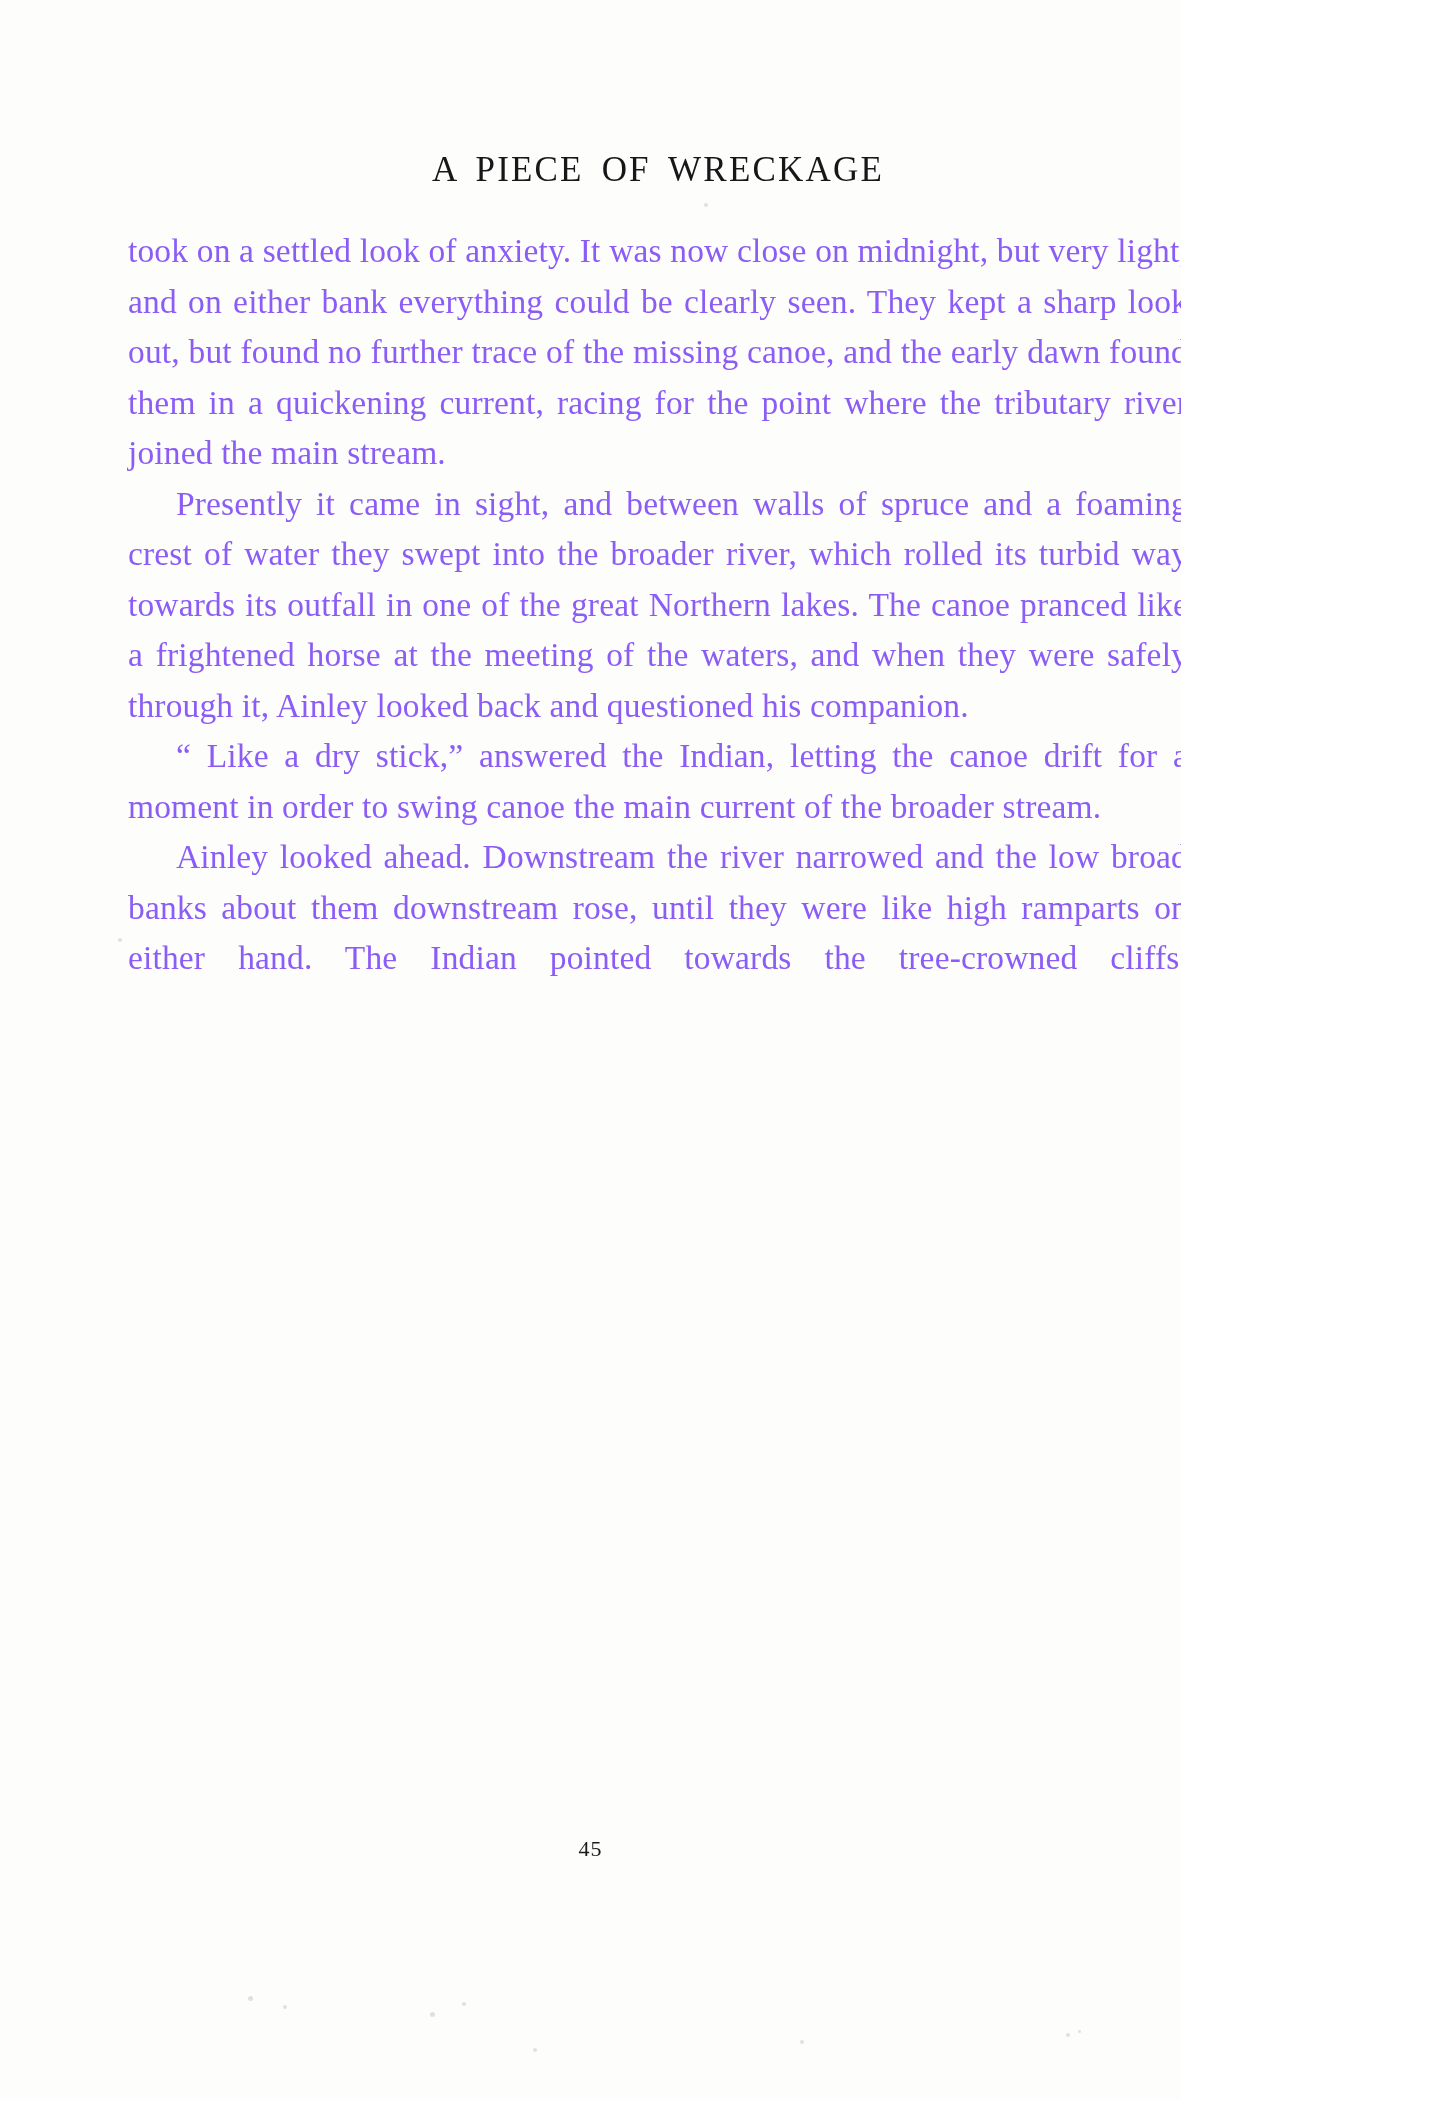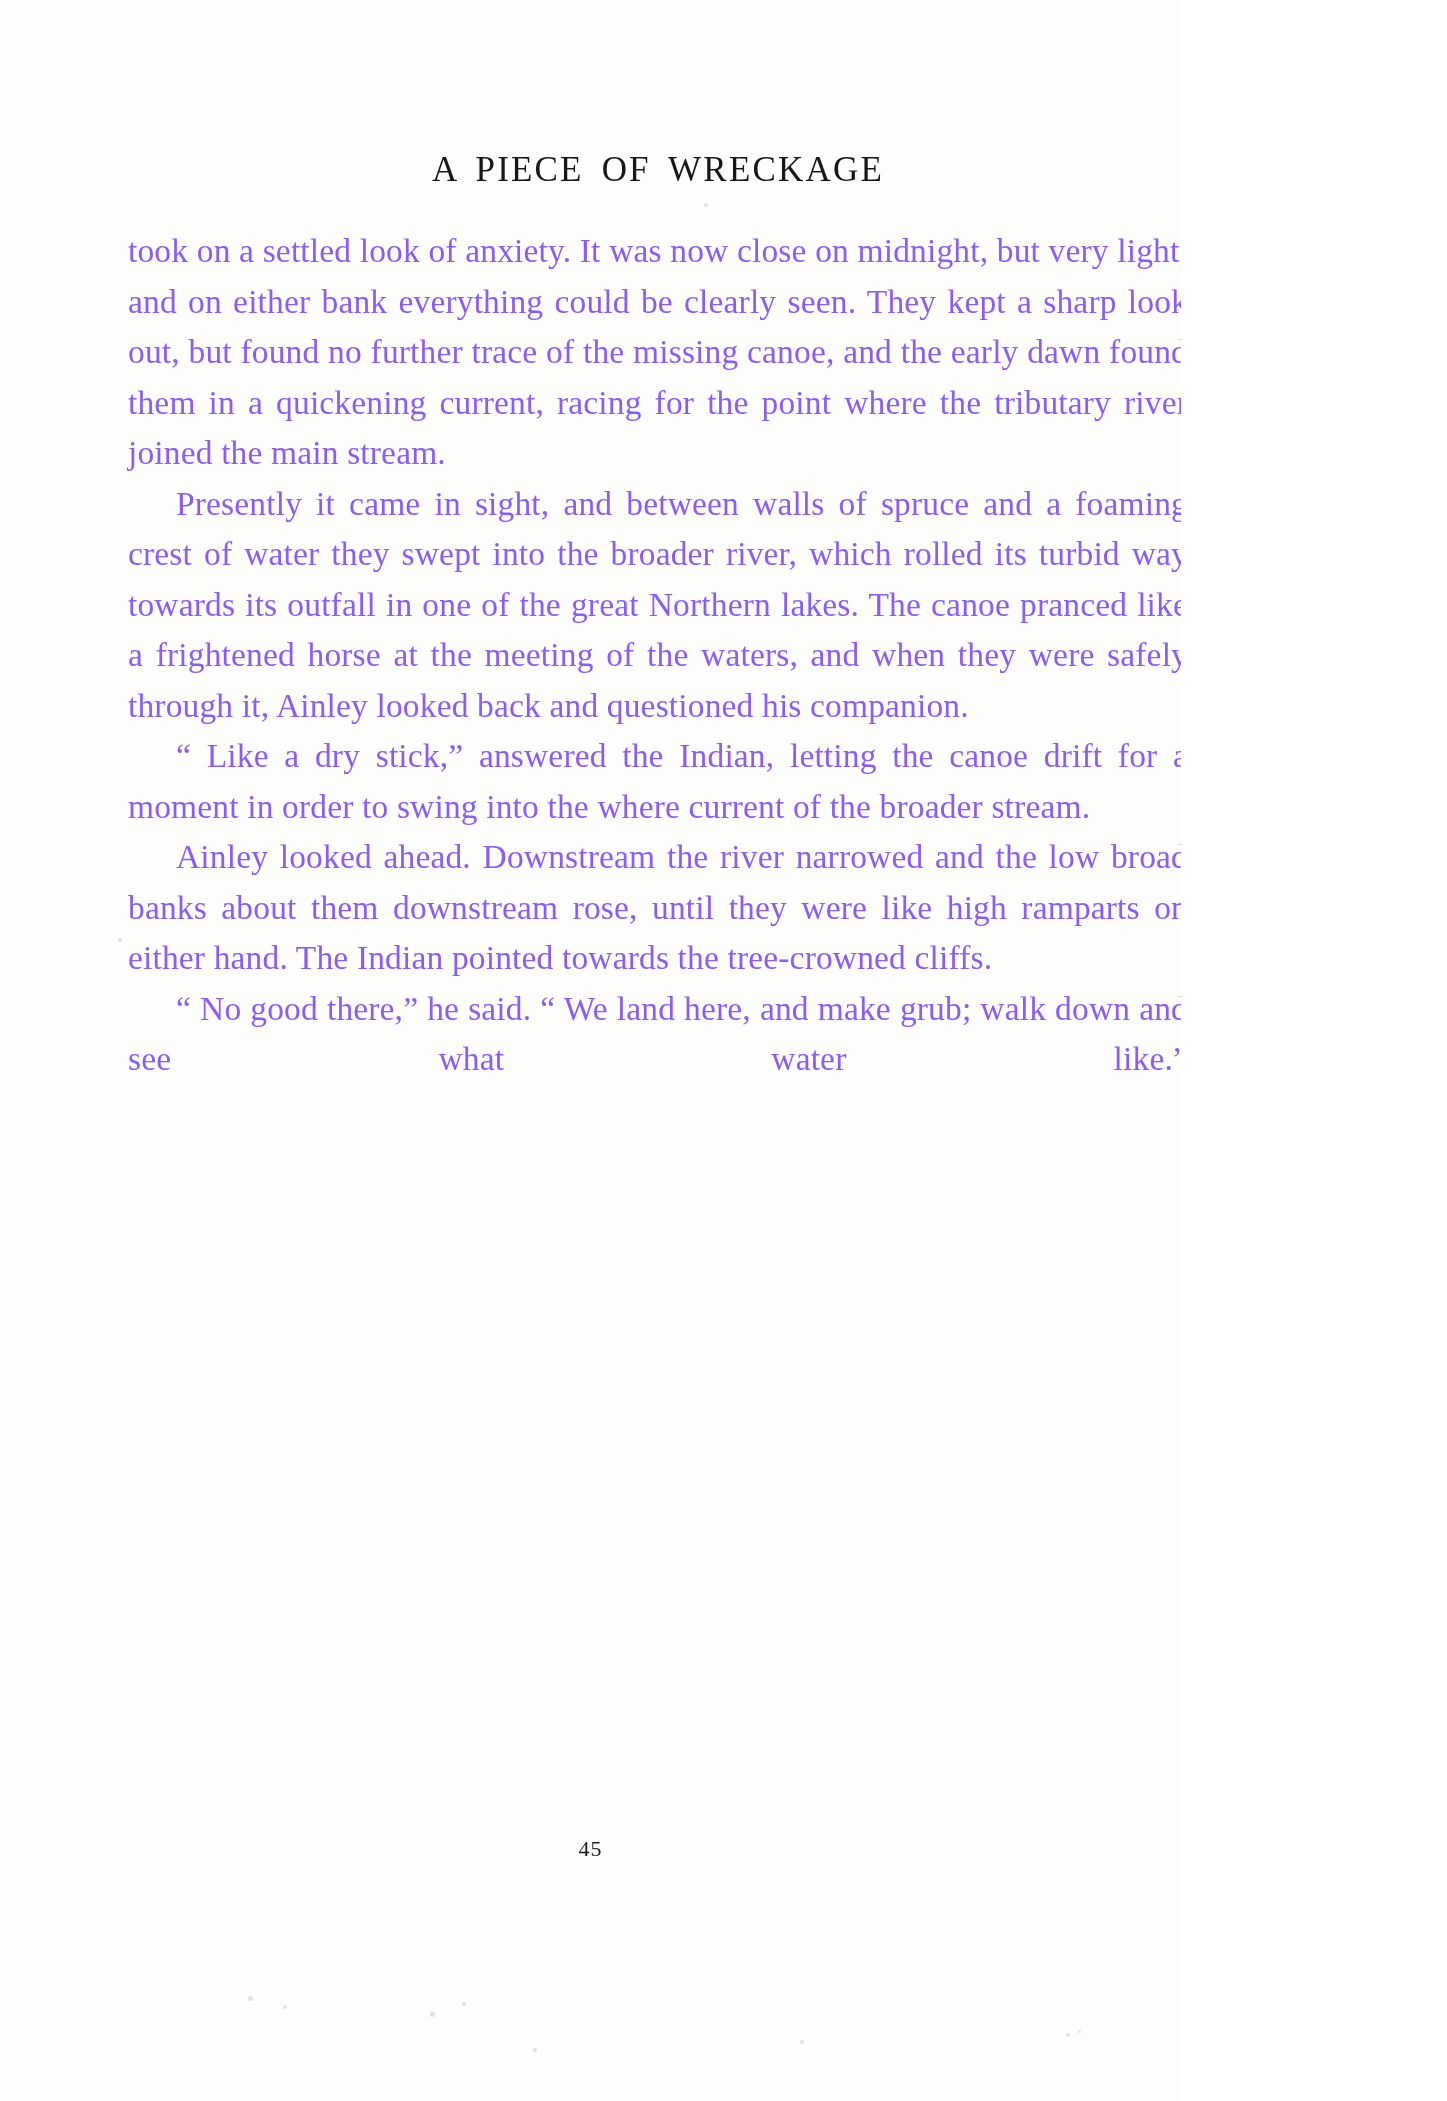--- a/index.html
+++ b/index.html
@@ -78,23 +78,22 @@
 
 <div class="page">
 
   <div class="page-inner">
 
     <h1 class="running-head">A PIECE OF WRECKAGE</h1>
 
     <div class="body-text">
       <p>took on a settled look of anxiety.   It was now close on midnight, but very light, and on either bank everything could be clearly seen.   They kept a sharp look out, but found no further trace of the missing canoe, and the early dawn found them in a quickening current, racing for the point where the tributary river joined the main stream.</p>
       <p class="indent">Presently it came in sight, and between walls of spruce and a foaming crest of water they swept into the broader river, which rolled its turbid way towards its outfall in one of the great Northern lakes.   The canoe pranced like a frightened horse at the meeting of the waters, and when they were safely through it, Ainley looked back and questioned his companion.</p>
-      <p class="indent">“ Like a dry stick,” answered the Indian, letting the canoe drift for a moment in order to swing into the where current of the broader stream.</p>
+      <p class="indent">“ Like a dry stick,” answered the Indian, letting the canoe drift for a moment in order to swing canoe the main current of the broader stream.</p>
       <p class="indent">Ainley looked ahead.   Downstream the river narrowed and the low broad banks about them downstream rose, until they were like high ramparts on either hand.   The Indian pointed towards the tree-crowned cliffs.</p>
-      <p class="indent">“ No good there,” he said.   “ We land here, and make grub; walk down and see what water like.”</p>
     </div>
 
   </div>
 
   <div class="folio">45</div>
 
   <span class="speck" style="left:248px; top:1996px; width:5px; height:5px;"></span>
   <span class="speck" style="left:283px; top:2005px; width:4px; height:4px;"></span>
   <span class="speck" style="left:430px; top:2012px; width:5px; height:5px;"></span>
   <span class="speck" style="left:462px; top:2002px; width:4px; height:4px;"></span>

